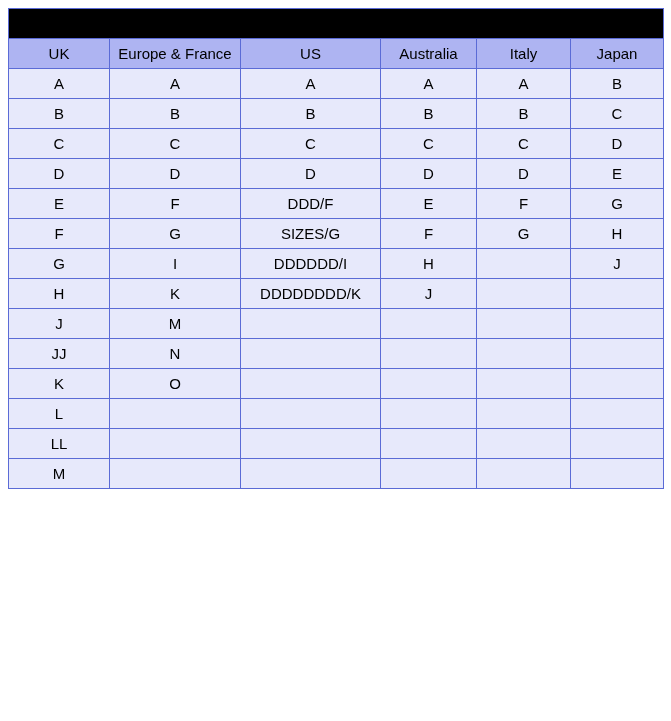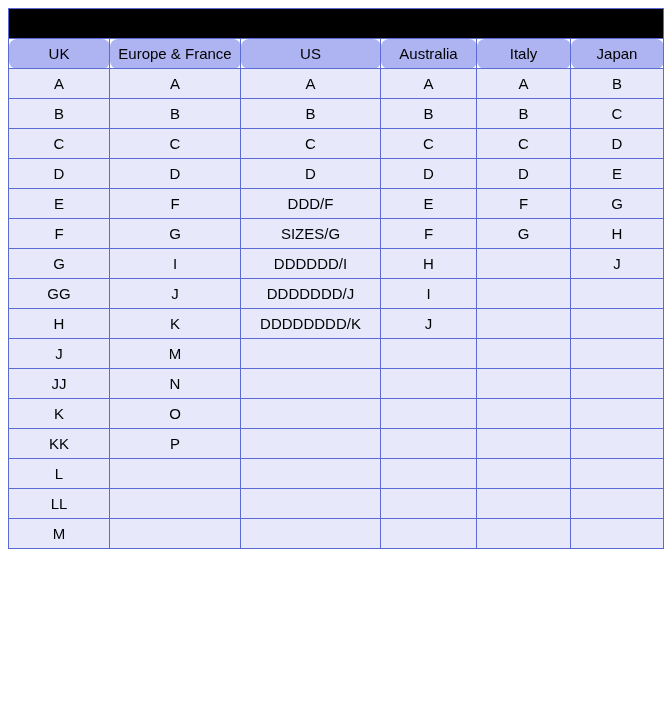--- a/index.html
+++ b/index.html
@@ -45,21 +45,20 @@
     font-weight: bold;
     letter-spacing: 0.5px;
     height: 55px;
     border: 1px solid #000000;
   }
   .header-row td {
     background: #aeb4f2;
     height: 58px;
     font-size: 15px;
     color: #000000;
-    border-radius: 8px;
   }
   tbody tr td {
     background: #e7e9fb;
   }
   .col-uk    { width: 101px; }
   .col-eu    { width: 131px; }
   .col-us    { width: 140px; }
   .col-au    { width: 96px; }
   .col-it    { width: 94px; }
   .col-jp    { width: 93px; }
@@ -141,28 +140,20 @@
       </tr>
       <tr>
         <td>G</td>
         <td>I</td>
         <td>DDDDDD/I</td>
         <td>H</td>
         <td></td>
         <td>J</td>
       </tr>
       <tr>
-        <td>GG</td>
-        <td>J</td>
-        <td>DDDDDDD/J</td>
-        <td>I</td>
-        <td></td>
-        <td></td>
-      </tr>
-      <tr>
         <td>H</td>
         <td>K</td>
         <td>DDDDDDDD/K</td>
         <td>J</td>
         <td></td>
         <td></td>
       </tr>
       <tr>
         <td>J</td>
         <td>M</td>
@@ -175,28 +166,20 @@
         <td>JJ</td>
         <td>N</td>
         <td></td>
         <td></td>
         <td></td>
         <td></td>
       </tr>
       <tr>
         <td>K</td>
         <td>O</td>
-        <td></td>
-        <td></td>
-        <td></td>
-        <td></td>
-      </tr>
-      <tr>
-        <td>KK</td>
-        <td>P</td>
         <td></td>
         <td></td>
         <td></td>
         <td></td>
       </tr>
       <tr>
         <td>L</td>
         <td></td>
         <td></td>
         <td></td>

